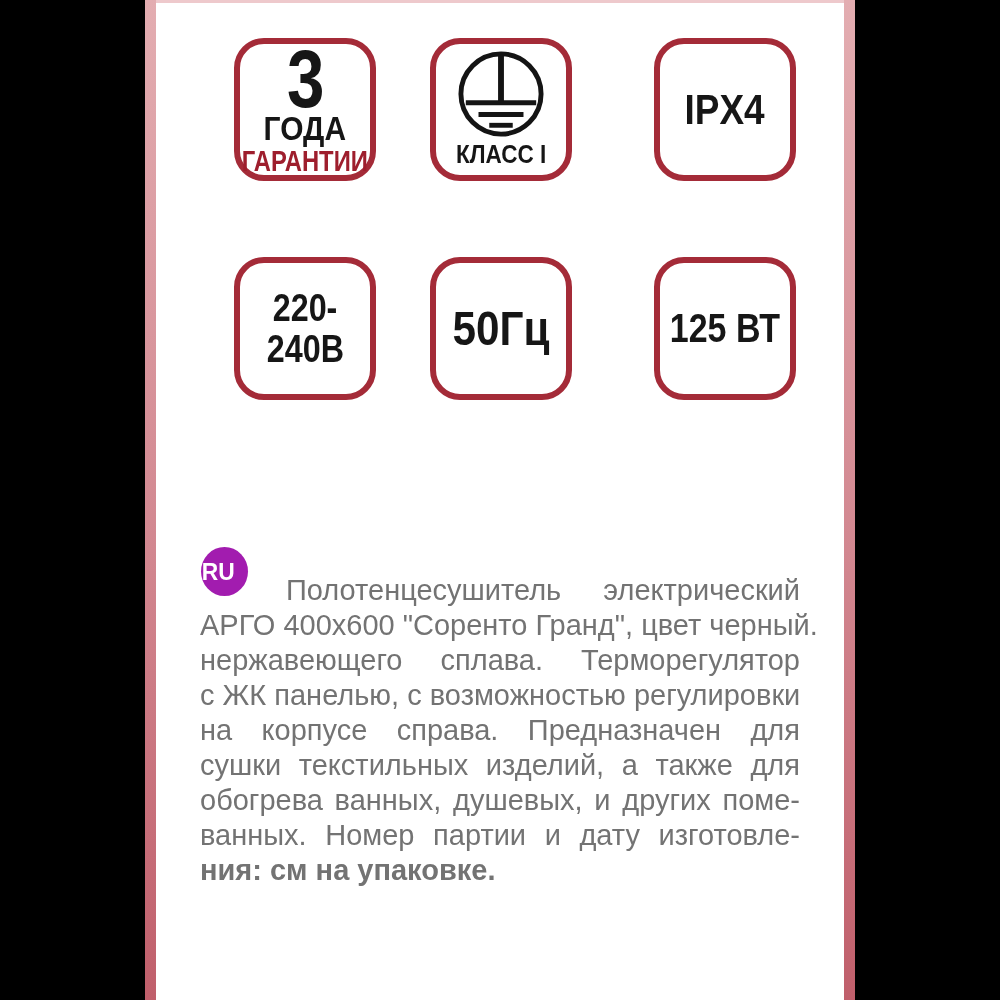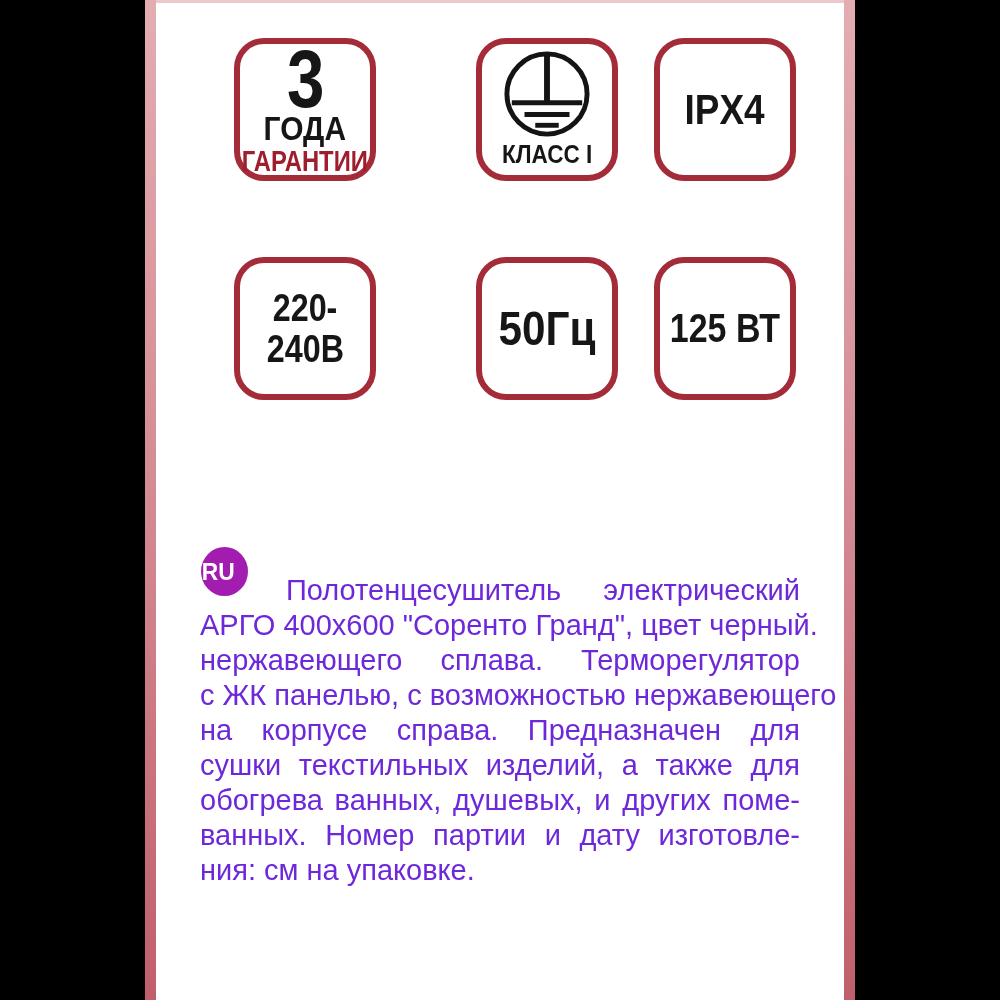--- a/index.html
+++ b/index.html
@@ -17,21 +17,21 @@
   .strip.right { right:145px; }
   .topline { position:absolute; top:0; left:156px; right:156px; height:3px; background:#eec9cc; }
 
   .badge {
     position:absolute; width:142px; height:143px; box-sizing:border-box;
     border:6px solid #a42b38; border-radius:30px; background:#ffffff;
     display:flex; flex-direction:column; align-items:center; justify-content:center;
     color:#161616;
   }
   .r1 { top:38px; } .r2 { top:257px; }
-  .c1 { left:234px; } .c2 { left:430px;margin-left:46px; } .c3 { left:654px; }
+  .c1 { left:234px; } .c2 { left:430px; } .c3 { left:654px; }
 
   .w3   { font-size:82px; font-weight:800; line-height:64px; margin-top:4px; letter-spacing:-2px; transform:scaleX(0.82); }
   .wgoda{ font-size:34px; font-weight:800; line-height:35px; transform:scaleX(0.88); }
   .wgar { font-size:29px; font-weight:800; line-height:30px; color:#9e1e2d; white-space:nowrap; transform:scaleX(0.82); }
 
   .ground-svg { display:block; }
   .class-label { font-size:25px; font-weight:800; margin-top:2px; transform:scaleX(0.9); white-space:nowrap; }
 
   .big-label   { font-size:42px; font-weight:800; transform:scaleX(0.88); white-space:nowrap; }
   .freq-label  { font-size:48px; font-weight:800; transform:scaleX(0.88); white-space:nowrap; }
@@ -39,24 +39,24 @@
   .volt-line   { font-size:38px; font-weight:800; line-height:41px; transform:scaleX(0.85); white-space:nowrap; }
 
   .ru-circle {
     position:absolute; left:201px; top:547px; width:47px; height:49px;
     background:#a21caf; border-radius:50%;
     display:flex; align-items:center; justify-content:flex-start;
   }
   .ru-circle span { color:#ffffff; font-size:24px; font-weight:800; transform:scaleX(0.95); }
 
   .desc { position:absolute; left:200px; top:573px; width:600px;
-    font-size:29px; line-height:35px; color:#6d28d9; }
+    font-size:29px; line-height:35px; color:#737373; }
   .tline { text-align:justify; text-align-last:justify; white-space:nowrap; }
   .tline.first { padding-left:86px; }
-  .tline.last  { text-align-last:left; }
+  .tline.last  { text-align-last:left;font-weight:bold; }
 </style>
 </head>
 <body>
 
 <div class="stage">
 
   <div class="band left"></div>
   <div class="band right"></div>
   <div class="strip left"></div>
   <div class="strip right"></div>
@@ -97,21 +97,21 @@
   </div>
 
   <div class="ru-circle">
     <span>RU</span>
   </div>
 
   <div class="desc">
     <div class="tline first">Полотенцесушитель электрический</div>
     <div class="tline">АРГО 400х600 "Соренто Гранд", цвет черный.</div>
     <div class="tline">нержавеющего сплава. Терморегулятор</div>
-    <div class="tline">с ЖК панелью, с возможностью нержавеющего</div>
+    <div class="tline">с ЖК панелью, с возможностью регулировки</div>
     <div class="tline">на корпусе справа. Предназначен для</div>
     <div class="tline">сушки текстильных изделий, а также для</div>
     <div class="tline">обогрева ванных, душевых, и других поме-</div>
     <div class="tline">ванных. Номер партии и дату изготовле-</div>
     <div class="tline last">ния: см на упаковке.</div>
   </div>
 
 </div>
 
 </body></html>

